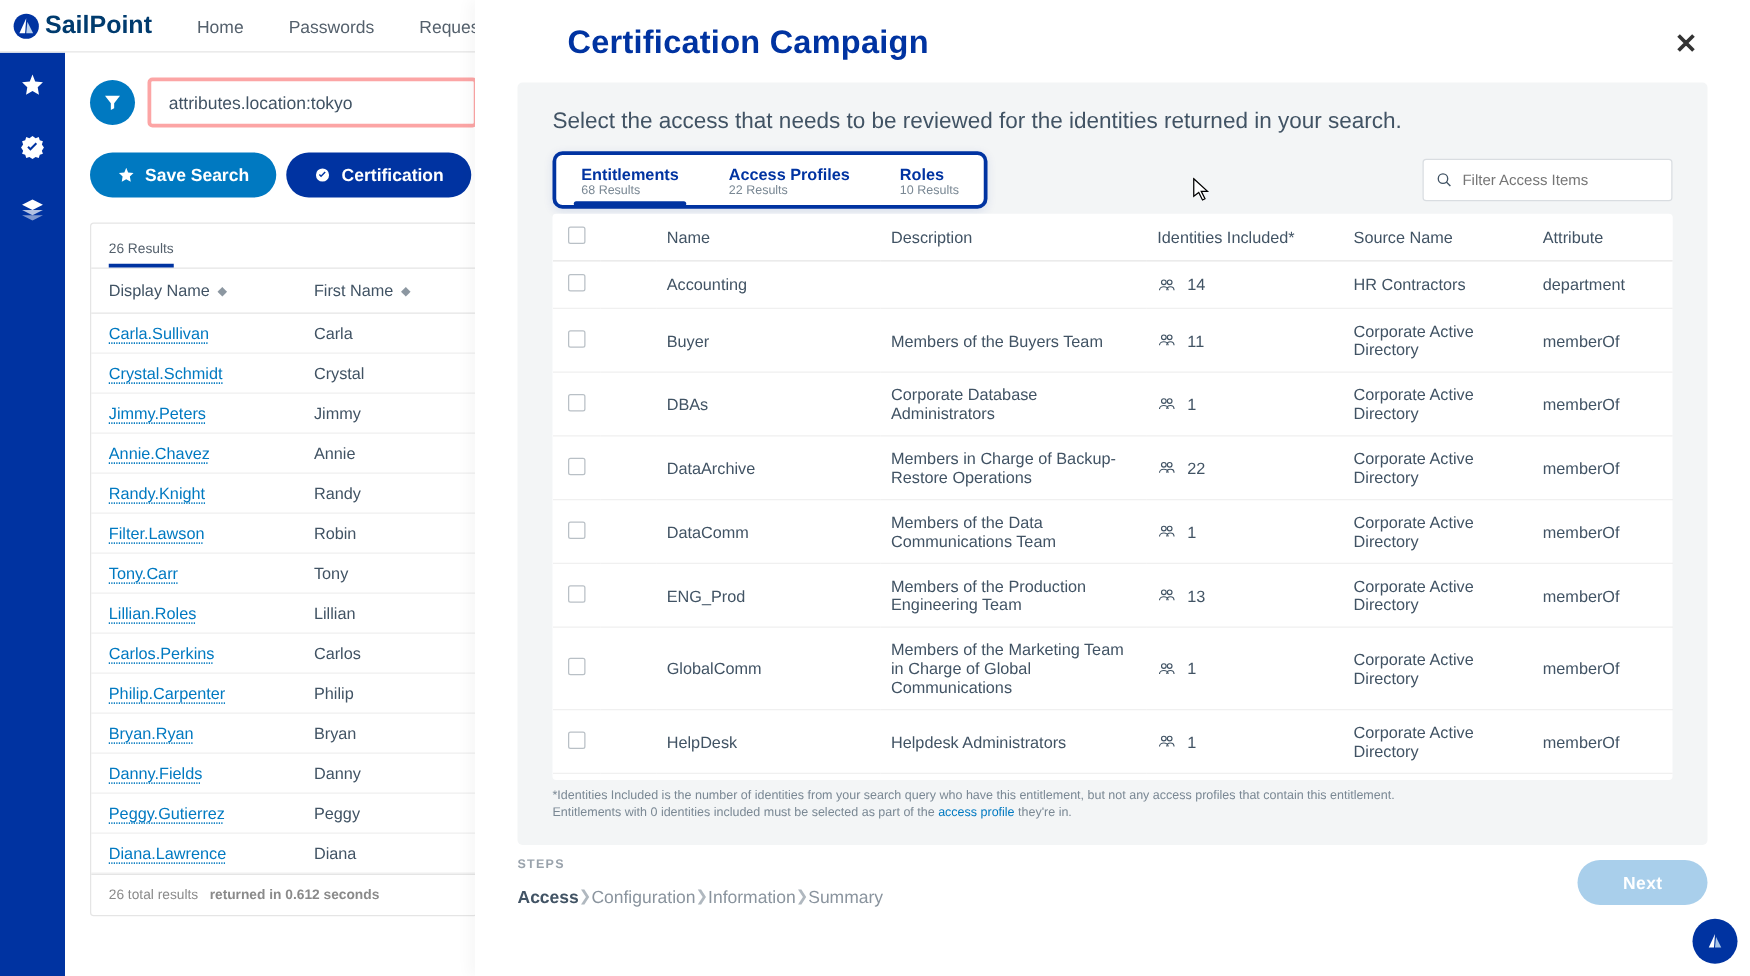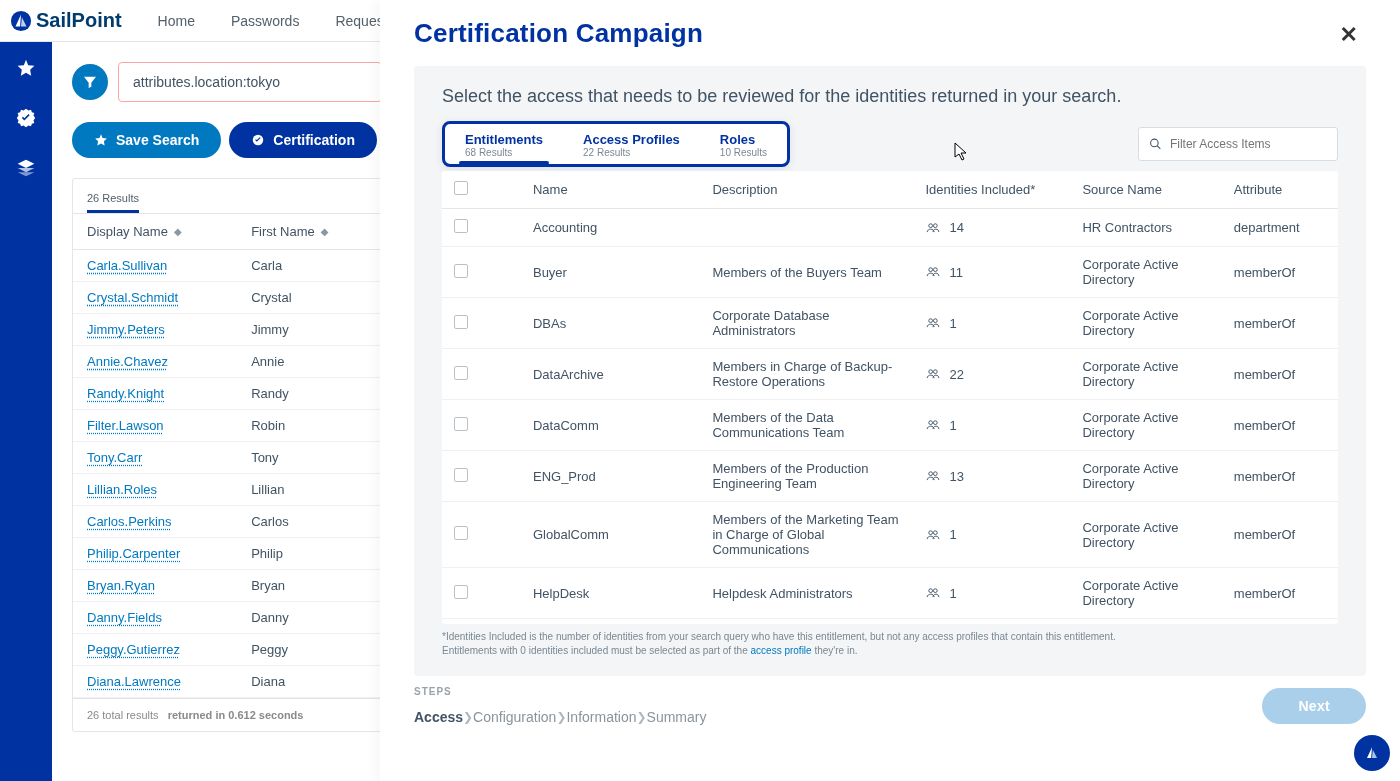--- a/index.html
+++ b/index.html
@@ -7,41 +7,41 @@
   .topnav { height: 42px; display: flex; align-items: center; border-bottom: 1px solid #e5e5e5; background: #fff; position: relative; z-index: 1;}
   .logo { display: flex; align-items: center; font-weight: 700; font-size: 20px; color: #003b6e; padding: 0 18px 0 10px;}
   .logo svg { margin-right:4px;}
   .nav-link { font-size: 14px; color: #54606c; padding: 0 18px; cursor: pointer;}
   .app { display: flex; height: calc(100% - 42px); }
   .iconbar { width: 52px; background: #0033a1; display: flex; flex-direction: column; align-items: center; padding-top: 16px; gap: 30px;}
   .iconbar .ic { width: 20px; height: 20px; color: #fff; cursor:pointer;}
   .left-panel { width: 330px; padding: 12px 0 0 20px; background: #fff; font-size: 14px; color:#415364;}
   .filter-row { display:flex; gap:10px; align-items:center; padding:8px 0 20px 0;}
   .filter-icon { width:36px; height:36px; border-radius:50%; background:#0079c1; display:flex; align-items:center; justify-content:center; color:#fff; cursor:pointer;}
-  .search-box-left { flex:1; height:40px; border:1px solid #fca5a5; border-radius:4px; padding:0 14px; font-size:14px; color:#415364; background:#fff;}
+  .search-box-left { flex:1; height:40px; border:3px solid #fca5a5; border-radius:4px; padding:0 14px; font-size:14px; color:#415364; background:#fff;}
   .pill-row { display:flex; gap:8px; margin-bottom:20px;}
   .pill { height:36px; border-radius:22px; display:flex; align-items:center; justify-content:center; gap:8px; color:#fff; font-size:14px; font-weight:600; cursor:pointer; padding: 12px 22px;}
   .pill.blue { background:#0079c1; }
   .pill.navy { background:#0033a1; }
   .identities-block { border:1px solid #e5e5e5; border-radius:3px; }
   .identities-head { padding:10px 14px 0 14px; }
   .identities-title { font-weight:700; font-size:14px; color:#415364;}
   .identities-count { font-size:11px; color:#54606c; padding:2px 0 6px 0; border-bottom:3px solid #0033a1; display:inline-block;}
   .id-table-head { display:flex; border-top:1px solid #e5e5e5; border-bottom:1px solid #e5e5e5; padding:10px 14px; font-size:13px; color:#415364;}
   .id-col-dn { width:170px; display:flex; align-items:center; gap:6px;}
   .id-col-fn { width:120px; display:flex; align-items:center; gap:6px;}
   .sort-ic { font-size:10px; opacity:0.6;}
   .id-row { display:flex; padding:8px 14px; border-bottom:1px solid #f0f0f0; font-size:13px;}
   .id-row a { color:#0079c1; text-decoration:underline dotted; text-underline-offset:3px; cursor:pointer;}
   .id-footer { font-size:11px; color:#8a8a8a; padding:10px 14px; border-top:1px solid #e5e5e5;}
 
   .modal-backdrop { position:absolute; left:380px; top:0; right:0; bottom:0; background:#fff; z-index:5; box-shadow:-6px 0 10px rgba(0,0,0,0.03);}
   .modal { padding:18px 34px 0 34px; height:100%; display:flex; flex-direction:column;}
   .modal-title-row { display:flex; justify-content:space-between; align-items:flex-start; }
-  .modal-title { font-size:26px; font-weight:600; color:#0033a1; letter-spacing:0.2px;}
+  .modal-title { font-size:26px; font-weight:600; color:#0033a1; letter-spacing:0.2px;margin-left:40px;}
   .close-x { font-size:22px; font-weight:700; color:#333; cursor:pointer; padding:4px 8px;}
   .modal-body { margin-top:14px; background:#f3f5f6; border-radius:4px; padding:20px 28px 14px 28px; flex:0 0 auto; height: 610px; display:flex; flex-direction:column;}
   .modal-instr { font-size:18px; color:#415364; margin-bottom:14px;}
   .tab-and-search { display:flex; justify-content:space-between; align-items:center;}
   .tabbox { border:3px solid #0033a1; border-radius:8px; display:flex; background:#fff; padding:4px 0 0 0; box-shadow: 0 2px 8px rgba(0,51,161,0.1);}
   .tab { padding:4px 20px 6px 20px; position:relative; cursor:pointer; }
   .tab .t-label { font-size:13px; font-weight:700; color:#0033a1; }
   .tab .t-count { font-size:10px; color:#7a8894; }
   .tab.active::after { content:''; position:absolute; left:14px; right:14px; bottom:-1px; height:4px; background:#0033a1; border-radius:2px;}
   .filter-access { display:flex; align-items:center; background:#fff; border:1px solid #d9dde1; border-radius:3px; height:34px; padding:0 10px; width:200px;}

